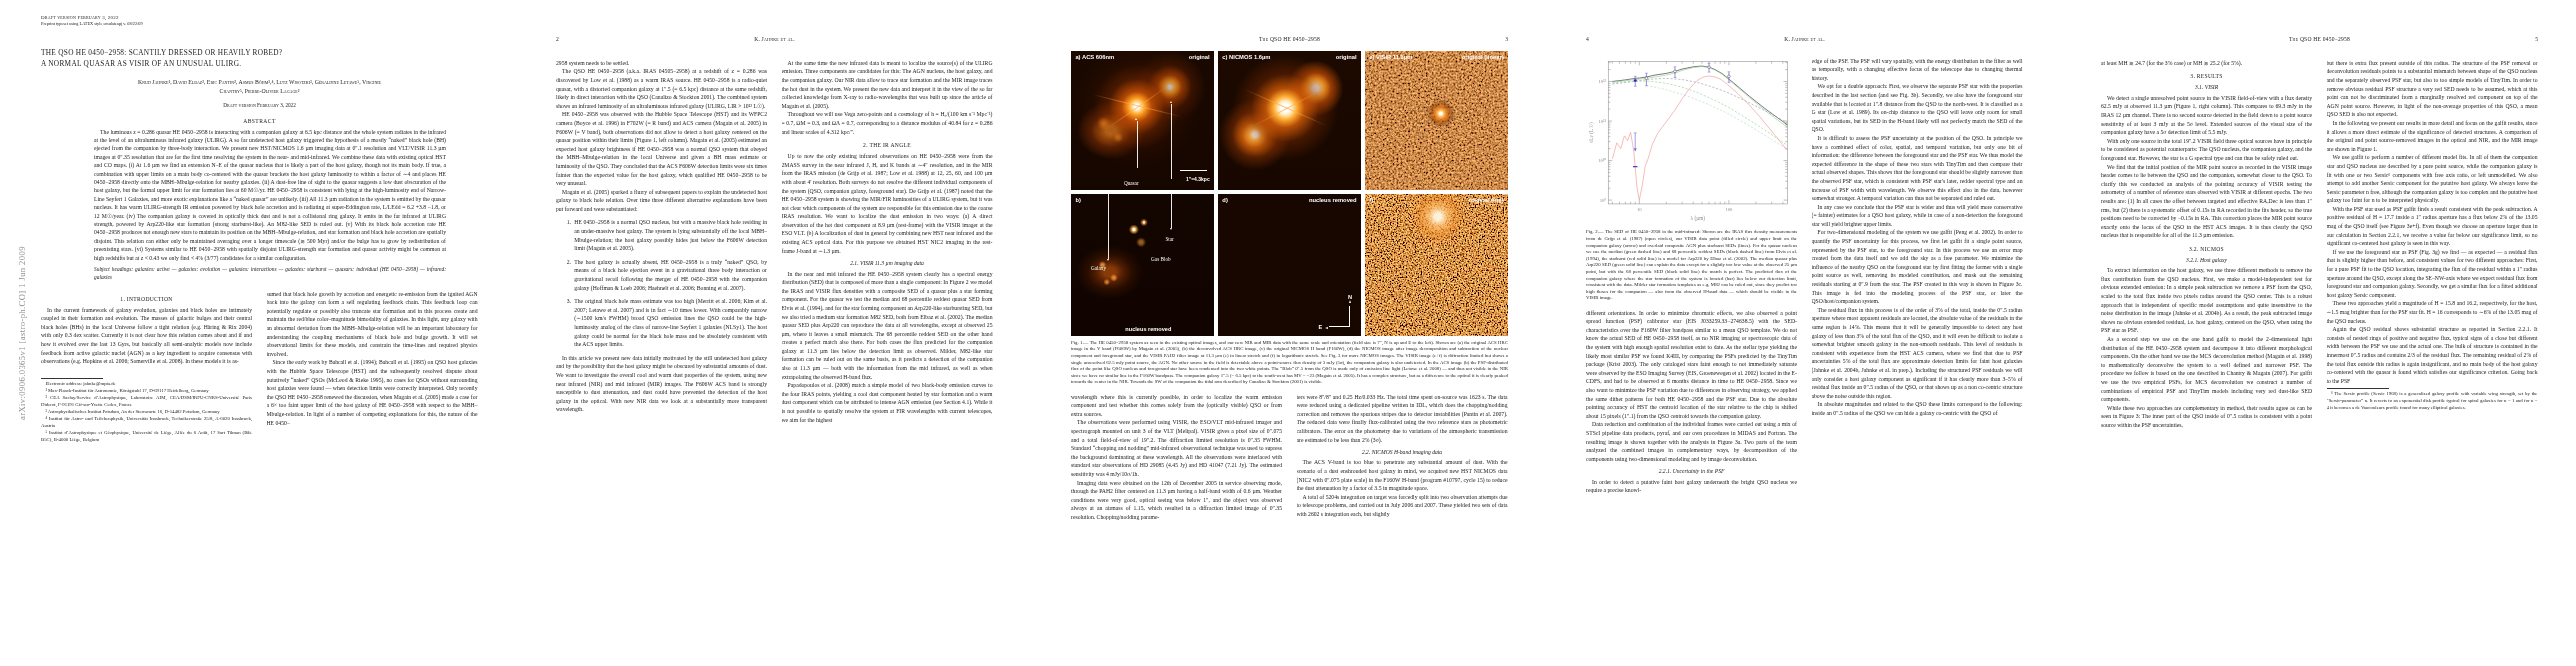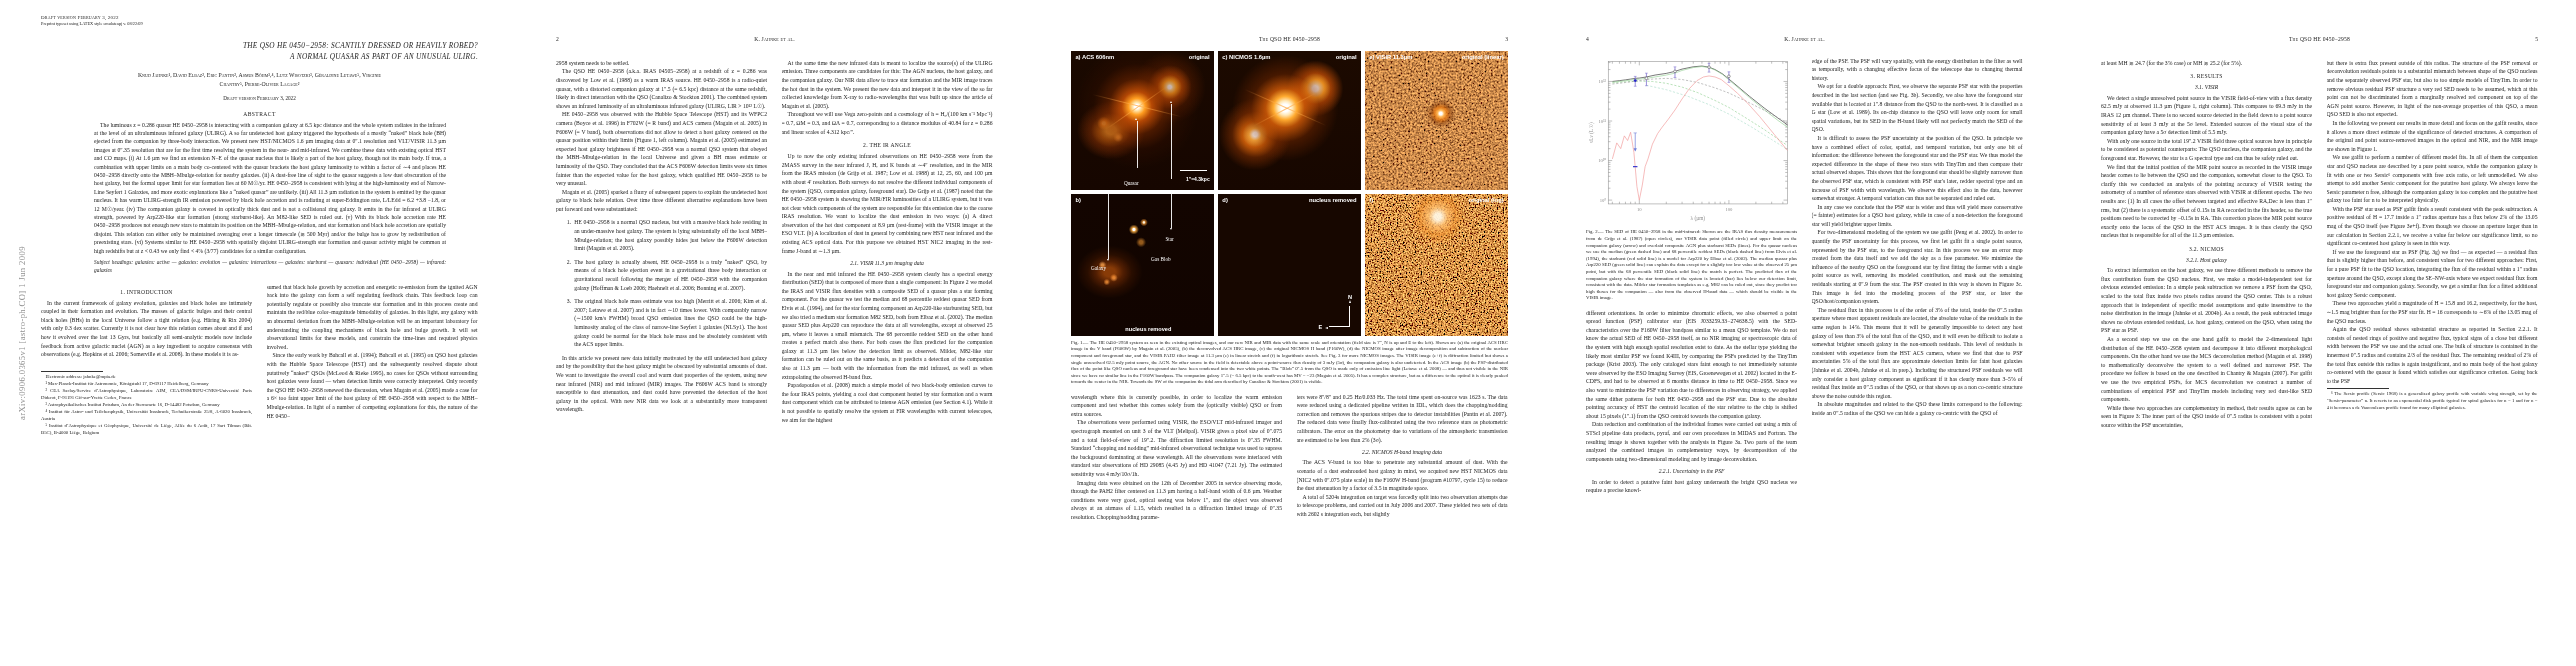--- a/index.html
+++ b/index.html
@@ -9,21 +9,21 @@
   
   .runhead{position:absolute;top:36px;left:41px;right:37px;display:flex;align-items:baseline;font-size:5.6px;color:#222;}
   .runhead .rt{flex:1;text-align:center;font-variant:small-caps;letter-spacing:0.2px;}
   .runhead .no{width:11px;}
   .runhead .no.r{text-align:right;}
   .content{position:absolute;left:41px;right:37px;top:51px;}
   
   .p1-content{top:14.5px;}
   .fm-draft{font-size:5px;font-variant:small-caps;letter-spacing:0.2px;}
   .fm-pre{font-size:4.3px;margin-top:1.1px;color:#222;}
-  .title{font-weight:normal;font-size:7.3px;text-align:right;font-variant:small-caps;letter-spacing:0.3px;line-height:1.6;margin:14px 0 0;font-style:italic;}
+  .title{font-weight:normal;font-size:7.3px;text-align:left;font-variant:small-caps;letter-spacing:0.3px;line-height:1.6;margin:21px 0 0;}
   .authors{font-size:5.8px;text-align:center;font-variant:small-caps;line-height:1.55;margin-top:8.3px;}
   .dateline{font-size:5.2px;text-align:center;font-variant:small-caps;margin-top:6.1px;}
   .abs-head{font-size:5.6px;text-align:center;letter-spacing:0.4px;margin-top:9.4px;}
   .abstract{font-size:5.7px;line-height:8.4px;text-align:justify;text-indent:6.1px;margin:3.9px 32px 0 53px;}
   .subjects{font-size:5.4px;font-style:italic;line-height:8px;text-align:justify;margin:3.3px 32px 0 53px;}
   
   .cols{display:flex;gap:14.5px;margin-top:8.3px;}
   .col{width:211px;flex:none;overflow:hidden;}
   .para{font-size:5.7px;line-height:8.6px;text-align:justify;text-indent:6.1px;margin:0;}
   .para.noind{text-indent:0;}
@@ -95,21 +95,21 @@
 </head>
 <body>
 
 <div class="sheet">
 
   <section class="page">
     <div class="arxiv-strip">arXiv:0906.0365v1  [astro-ph.CO]  1 Jun 2009</div>
     <div class="content p1-content">
       <div class="fm-draft">Draft version February 3, 2022</div>
       <div class="fm-pre">Preprint typeset using LATEX style emulateapj v. 08/22/09</div>
-      <h1 class="title"><span>THE QSO HE 0450−2958: SCANTILY DRESSED OR HEAVILY ROBED?</span><br><span>A NORMAL QUASAR AS PART OF AN UNUSUAL ULIRG.</span></h1>
+      <h1 class="title"><span>THE QSO HE 0450−2958: SCANTILY DRESSED OR HEAVILY ROBED?</span><br><span>A NORMAL QUASAR AS VISIR OF AN UNUSUAL ULIRG.</span></h1>
       <div class="authors"><span>Knud Jahnke¹, David Elbaz², Eric Pantin², Asmus Böhm³,⁴, Lutz Wisotzki³, Géraldine Letawe⁵, Virginie</span><br><span>Chantry⁵, Pierre-Olivier Lagage²</span></div>
       <div class="dateline">Draft version February 3, 2022</div>
       <div class="abs-head">ABSTRACT</div>
       <p class="abstract">The luminous z = 0.286 quasar HE 0450−2958 is interacting with a companion galaxy at 6.5 kpc distance and the whole system radiates in the infrared at the level of an ultraluminous infrared galaxy (ULIRG). A so far undetected host galaxy triggered the hypothesis of a mostly “naked” black hole (BH) ejected from the companion by three-body interaction. We present new HST/NICMOS 1.6 µm imaging data at 0″.1 resolution and VLT/VISIR 11.3 µm images at 0″.35 resolution that are for the first time resolving the system in the near- and mid-infrared. We combine these data with existing optical HST and CO maps. (i) At 1.6 µm we find an extension N–E of the quasar nucleus that is likely a part of the host galaxy, though not its main body. If true, a combination with upper limits on a main body co-centered with the quasar brackets the host galaxy luminosity to within a factor of ∼4 and places HE 0450−2958 directly onto the MBH–Mbulge-relation for nearby galaxies. (ii) A dust-free line of sight to the quasar suggests a low dust obscuration of the host galaxy, but the formal upper limit for star formation lies at 60 M☉/yr. HE 0450−2958 is consistent with lying at the high-luminosity end of Narrow-Line Seyfert 1 Galaxies, and more exotic explanations like a “naked quasar” are unlikely. (iii) All 11.3 µm radiation in the system is emitted by the quasar nucleus. It has warm ULIRG-strength IR emission powered by black hole accretion and is radiating at super-Eddington rate, L/LEdd = 6.2 +3.8 −1.8, or 12 M☉/year. (iv) The companion galaxy is covered in optically thick dust and is not a collisional ring galaxy. It emits in the far infrared at ULIRG strength, powered by Arp220-like star formation (strong starburst-like). An M82-like SED is ruled out. (v) With its black hole accretion rate HE 0450−2958 produces not enough new stars to maintain its position on the MBH–Mbulge-relation, and star formation and black hole accretion are spatially disjoint. This relation can either only be maintained averaging over a longer timescale (≳ 500 Myr) and/or the bulge has to grow by redistribution of preexisting stars. (vi) Systems similar to HE 0450−2958 with spatially disjoint ULIRG-strength star formation and quasar activity might be common at high redshifts but at z &lt; 0.43 we only find &lt; 4% (3/77) candidates for a similar configuration.</p>
       <p class="subjects">Subject headings: galaxies: active — galaxies: evolution — galaxies: interactions — galaxies: starburst — quasars: individual (HE 0450−2958) — infrared: galaxies</p>
       <div class="cols">
         <div class="col">
             <div class="sec-h">1. INTRODUCTION</div>
             <p class="para">In the current framework of galaxy evolution, galaxies and black holes are intimately coupled in their formation and evolution. The masses of galactic bulges and their central black holes (BHs) in the local Universe follow a tight relation (e.g. Häring &amp; Rix 2004) with only 0.3 dex scatter. Currently it is not clear how this relation comes about and if and how it evolved over the last 13 Gyrs, but basically all semi-analytic models now include feedback from active galactic nuclei (AGN) as a key ingredient to acquire consensus with observations (e.g. Hopkins et al. 2006; Somerville et al. 2008). In these models it is as-</p>
             <div style="height: 9px;"></div>

